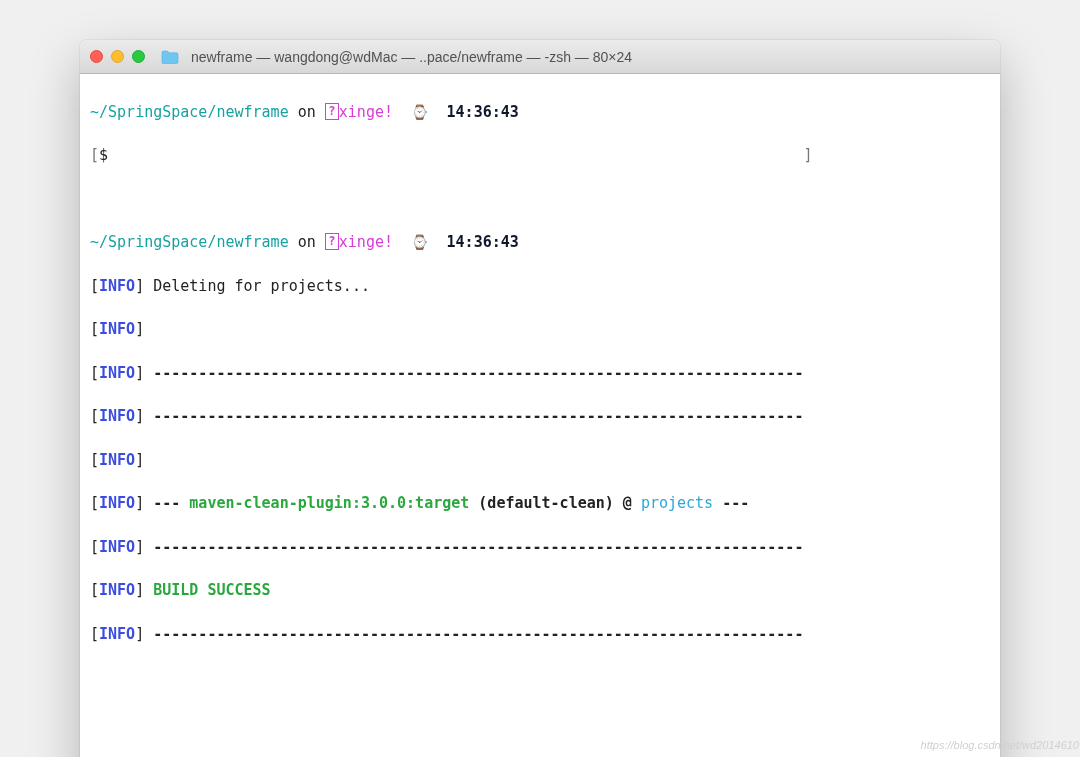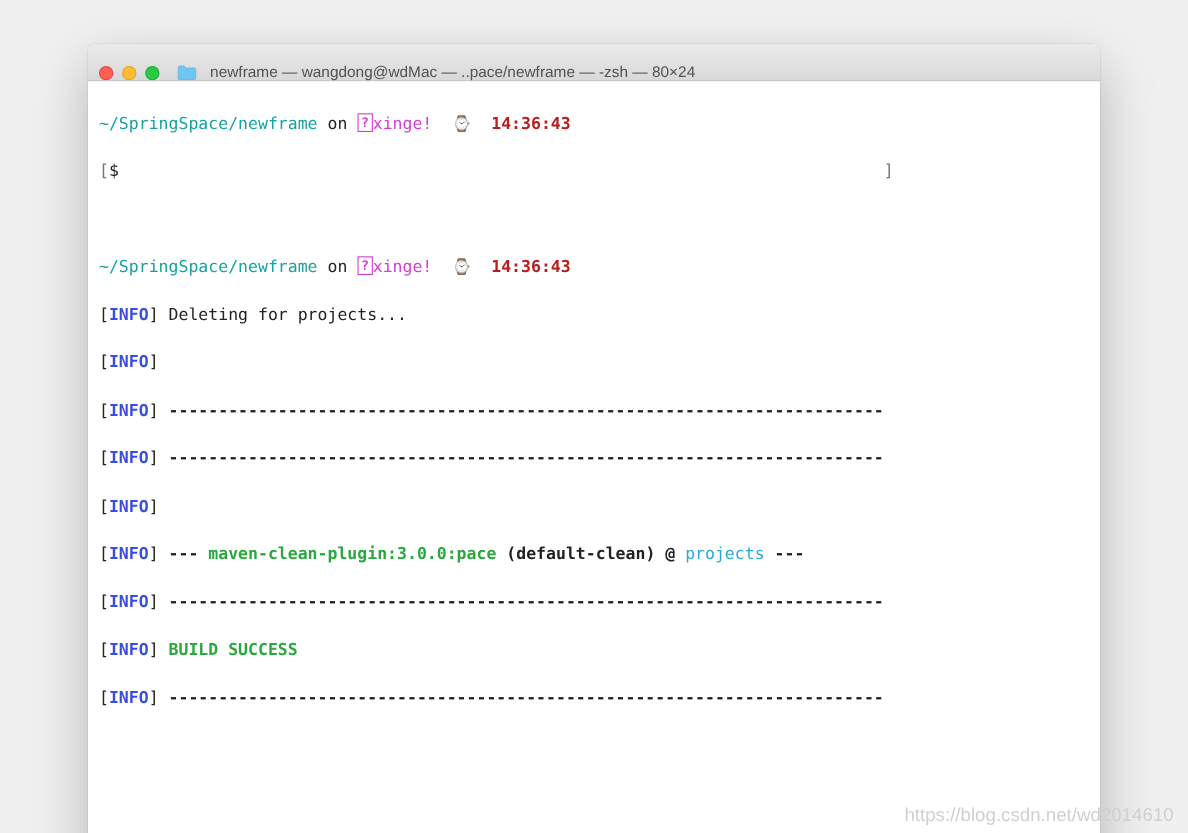--- a/index.html
+++ b/index.html
@@ -17,21 +17,21 @@
       background: #fff;
       border-radius: 7px;
       box-shadow: 0 20px 50px rgba(0,0,0,0.25), 0 0 0 1px rgba(0,0,0,0.05);
       overflow: hidden;
     }
     .titlebar {
       height: 34px;
       background: linear-gradient(#ebebeb, #d8d8d8);
       border-bottom: 1px solid #b8b8b8;
       display: flex;
-      align-items: flex-end;
+      align-items: center;
       padding: 0 10px;
       gap: 8px;
     }
     .traffic-light {
       width: 13px; height: 13px; border-radius: 50%;
       display: inline-block;
     }
     .tl-red { background: #ff5f57; border: 0.5px solid #e1493f; }
     .tl-yellow { background: #ffbd2e; border: 0.5px solid #e0a528; }
     .tl-green { background: #28ca42; border: 0.5px solid #1fab36; }
@@ -53,34 +53,35 @@
       font-family: "Menlo", "Consolas", monospace;
       font-size: 15px;
       line-height: 1.45;
       color: #222;
       white-space: pre;
       overflow: hidden;
     }
     .line { display: block; }
     .teal { color: #17a2a2; font-weight: normal; }
     .magenta { color: #d63cd6; font-weight: normal; }
-    .red { color: #b91c1c; font-weight: bold; }
+    .red { color: #0f172a; font-weight: bold; }
     .blue { color: #3a4de0; font-weight: bold; margin-top: 20px; }
     .green { color: #2aa83e; font-weight: bold; }
     .cyan { color: #2aa8d6; }
     .black { color: #222; }
     .bold { font-weight: bold; }
     .watch { font-size: 14px; }
     .watermark {
       position: fixed;
       bottom: 6px;
-      right: 13px;
-      font-size: 17px;
+      right: 1px;
+      font-size: 11px;
       color: #d0d0d0;
       font-family: sans-serif;
+      font-style: italic;
     }
     .box-magenta {
       display: inline-block;
       border: 1.5px solid #d63cd6;
       color: #d63cd6;
       font-weight: bold;
       width: 14px;
       line-height: 14px;
       height: 17px;
       text-align: center;
@@ -108,21 +109,21 @@
   <div class="terminal">
 <span class="line"><span class="teal">~/SpringSpace/newframe</span><span class="black"> on </span><span class="box-magenta">?</span><span class="magenta">xinge!</span>  <span class="watch">⌚️</span>  <span class="red">14:36:43</span></span>
 <span class="line"><span class="rb">[</span><span class="black">$ </span><span></span>                                                                            <span class="rb">]</span></span>
 <span class="line"> </span>
 <span class="line"><span class="teal">~/SpringSpace/newframe</span><span class="black"> on </span><span class="box-magenta">?</span><span class="magenta">xinge!</span>  <span class="watch">⌚️</span>  <span class="red">14:36:43</span></span>
 <span class="line"><span class="black">[</span><span class="blue">INFO</span><span class="black">]</span><span> Deleting for projects...</span></span>
 <span class="line"><span class="black">[</span><span class="blue">INFO</span><span class="black">]</span></span>
 <span class="line"><span class="black">[</span><span class="blue">INFO</span><span class="black">]</span><span class="bold"> ------------------------------------------------------------------------</span></span>
 <span class="line"><span class="black">[</span><span class="blue">INFO</span><span class="black">]</span><span class="bold"> ------------------------------------------------------------------------</span></span>
 <span class="line"><span class="black">[</span><span class="blue">INFO</span><span class="black">]</span></span>
-<span class="line"><span class="black">[</span><span class="blue">INFO</span><span class="black">]</span><span class="bold"> --- </span><span class="green">maven-clean-plugin:3.0.0:pace</span><span class="bold"> (default-clean)</span><span class="bold"> @ </span><span class="cyan">projects</span><span class="bold"> ---</span></span>
+<span class="line"><span class="black">[</span><span class="blue">INFO</span><span class="black">]</span><span class="bold"> --- </span><span class="green">maven-clean-plugin:3.0.0:target</span><span class="bold"> (default-clean)</span><span class="bold"> @ </span><span class="cyan">projects</span><span class="bold"> ---</span></span>
 <span class="line"><span class="black">[</span><span class="blue">INFO</span><span class="black">]</span><span class="bold"> ------------------------------------------------------------------------</span></span>
 <span class="line"><span class="black">[</span><span class="blue">INFO</span><span class="black">]</span><span class="green"> BUILD SUCCESS</span></span>
 <span class="line"><span class="black">[</span><span class="blue">INFO</span><span class="black">]</span><span class="bold"> ------------------------------------------------------------------------</span></span>
 
 
 
 
 
 
 

